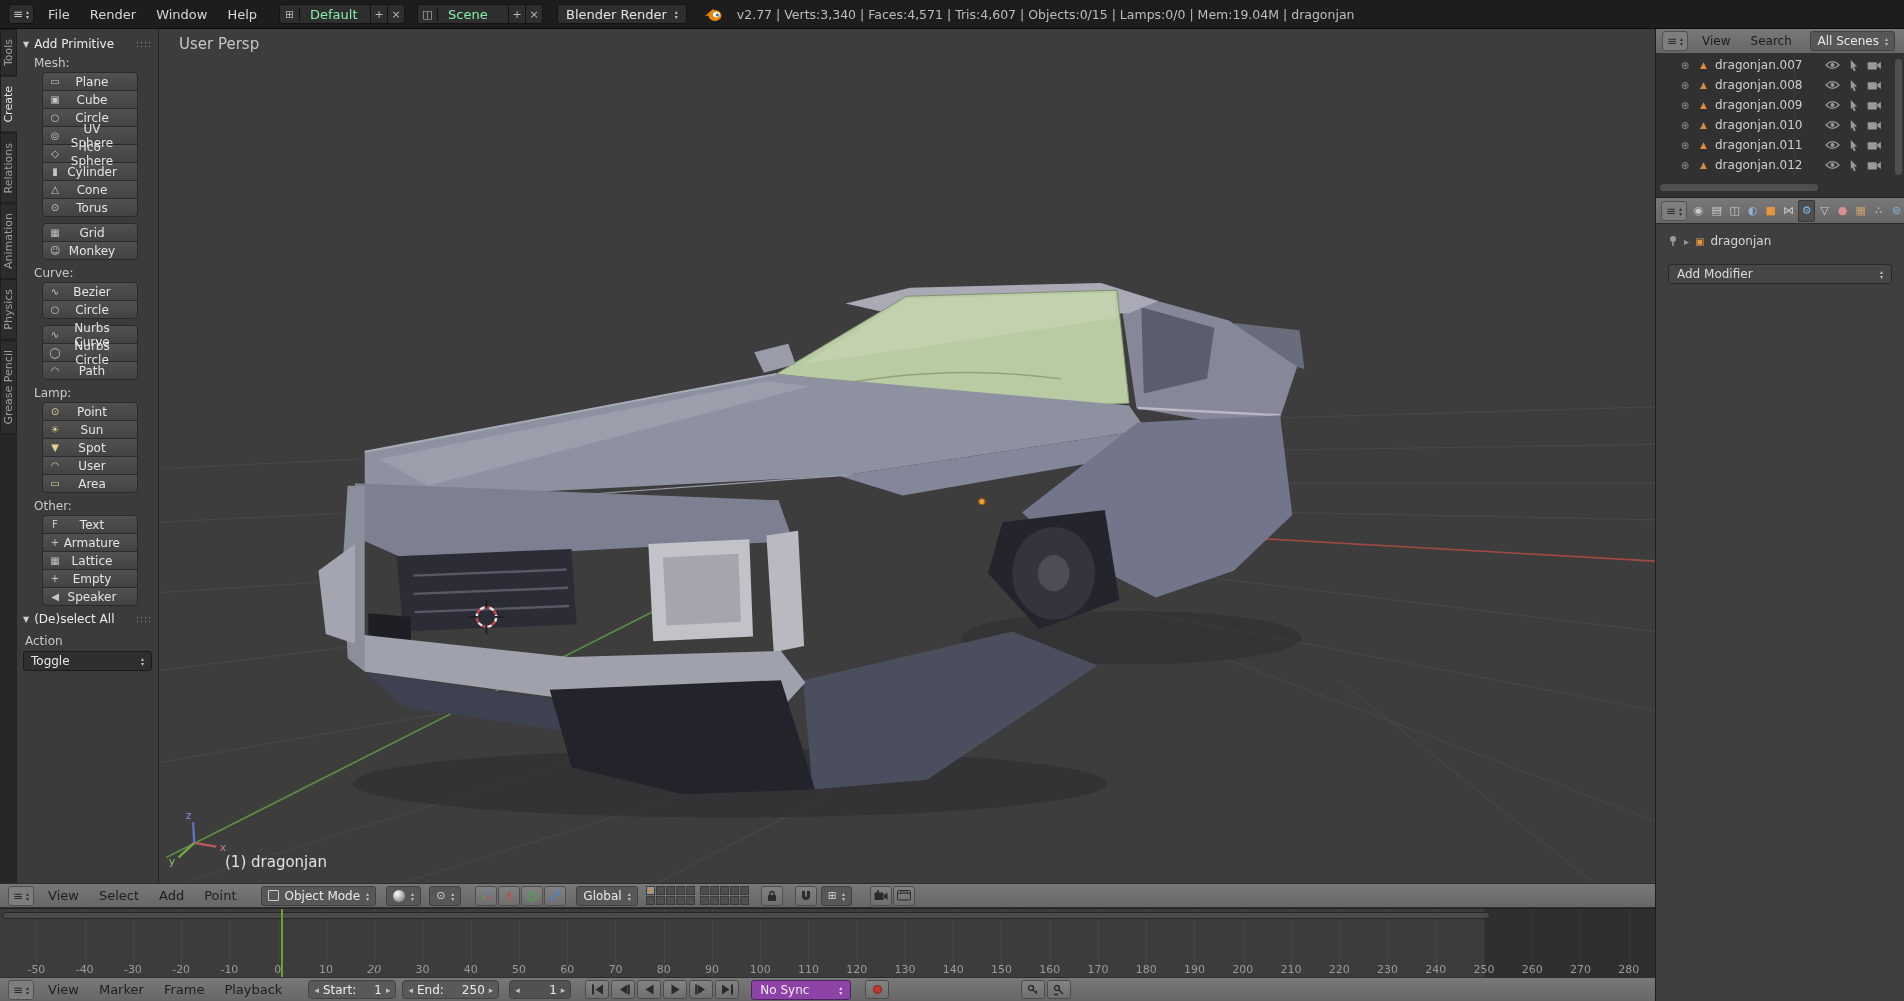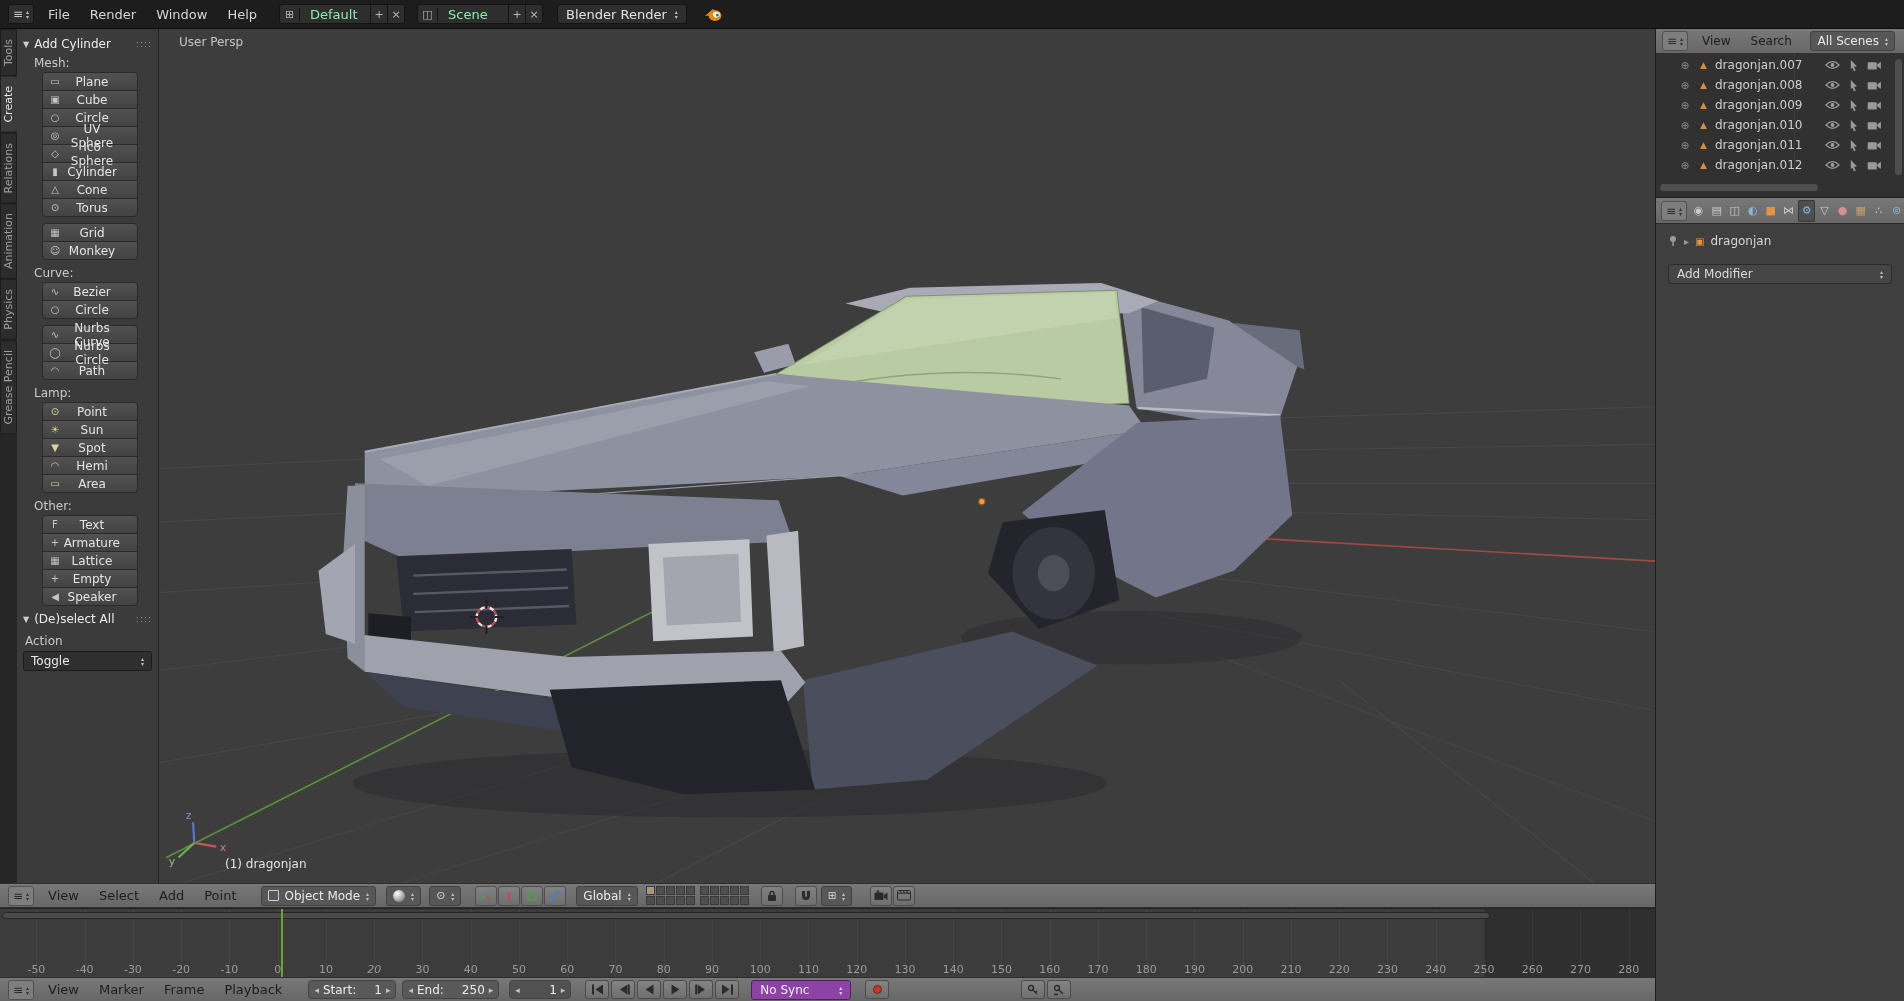--- a/index.html
+++ b/index.html
@@ -37,21 +37,21 @@
   .shelf-group .shelf-btn:first-child:last-child{border-radius:4px;}
   .bicon{width:14px;text-align:center;font-size:10px;margin-right:2px;}
   .blabel{flex:1;text-align:center;margin-right:12px;}
   .action-label{color:#c9c9c9;font-size:12px;margin:8px 0 3px 4px;}
   .action-dd{margin:0 2px;height:20px;background:#2f2f2f;border:1px solid #1b1b1b;border-radius:3px;display:flex;align-items:center;padding:0 7px;color:#e8e8e8;font-size:12px;}
   .action-dd .dd{margin-left:auto;}
 
   
   #viewport{position:absolute;left:159px;top:29px;width:1496px;height:854px;background:#3d3d3d;overflow:hidden;z-index:1;}
   #viewport svg.scene{position:absolute;inset:0;width:100%;height:100%;}
-  .vp-text{position:absolute;font-size:12px;color:#c6c6c6;z-index:2;}
+  .vp-text{position:absolute;font-size:15px;color:#c6c6c6;z-index:2;}
   #vp-view-label{left:20px;top:6px;}
   #vp-object-label{left:66px;bottom:12px;color:#e2e2e2;}
 
   
   .gray-header{display:flex;align-items:center;font-size:13px;color:#1d1d1d;background:linear-gradient(#787878,#676767);border-top:1px solid #2e2e2e;}
   .dmenu{padding:0 10px;color:#1d1d1d;}
   .ged-btn{display:inline-flex;align-items:center;gap:3px;height:20px;padding:0 4px;background:#7e7e7e;border:1px solid #515151;border-radius:3px;color:#2a2a2a;font-size:12px;margin:0 2px;}
   .ged-btn .dd i{color:#333;}
   .hdr-dd{display:inline-flex;align-items:center;height:20px;background:#575757;border:1px solid #414141;border-radius:3px;padding:0 6px;color:#e9e9e9;font-size:12px;gap:6px;}
   .hbtn{width:22px;height:20px;display:inline-flex;align-items:center;justify-content:center;background:linear-gradient(#828282,#6e6e6e);border:1px solid #4e4e4e;border-radius:3px;}
@@ -144,35 +144,36 @@
           <i>▴</i>
           <i>▾</i>
         </span>
     </span>
     <svg width="20" height="16" viewBox="0 0 20 16" style="margin-left:12px;">
       <path d="M2 10 L10 3 L12.5 5.5 L7 9.5 Z" fill="#e8890c"></path>
       <ellipse cx="12" cy="9.5" rx="6.4" ry="5.4" fill="#e8890c"></ellipse>
       <ellipse cx="13.4" cy="8.6" rx="3.4" ry="2.8" fill="#ffffff"></ellipse>
       <circle cx="14.4" cy="9" r="1.5" fill="#2a6db0"></circle>
     </svg>
+    <span id="stats">v2.77 | Verts:3,340 | Faces:4,571 | Tris:4,607 | Objects:0/15 | Lamps:0/0 | Mem:19.04M | dragonjan</span>
   </header>
 
   <div id="left-tabs">
       <div class="side-tab">Tools</div>
       <div class="side-tab active">Create</div>
       <div class="side-tab">Relations</div>
       <div class="side-tab">Animation</div>
       <div class="side-tab">Physics</div>
       <div class="side-tab">Grease Pencil</div>
     </div>
 
   <aside id="tool-shelf">
     <div class="panel-header">
       <span class="ph-tri">▼</span>
-      <span>Add Cylinder</span>
+      <span>Add Primitive</span>
       <span class="ph-dots">::::</span>
     </div>
     <div>
         <div class="shelf-label">Mesh:</div>
         <div class="shelf-group">
           <div class="shelf-btn">
             <span class="bicon" style="color: rgb(198, 198, 198);">▭</span>
             <span class="blabel">Plane</span>
           </div>
           <div class="shelf-btn">
@@ -248,21 +249,21 @@
           <div class="shelf-btn">
             <span class="bicon" style="color: rgb(221, 210, 146);">☀</span>
             <span class="blabel">Sun</span>
           </div>
           <div class="shelf-btn">
             <span class="bicon" style="color: rgb(221, 210, 146);">▼</span>
             <span class="blabel">Spot</span>
           </div>
           <div class="shelf-btn">
             <span class="bicon" style="color: rgb(221, 210, 146);">◠</span>
-            <span class="blabel">Hemi</span>
+            <span class="blabel">User</span>
           </div>
           <div class="shelf-btn">
             <span class="bicon" style="color: rgb(221, 210, 146);">▭</span>
             <span class="blabel">Area</span>
           </div>
         </div>
         <div class="shelf-label">Other:</div>
         <div class="shelf-group">
           <div class="shelf-btn">
             <span class="bicon" style="color: rgb(198, 198, 198);">F</span>

